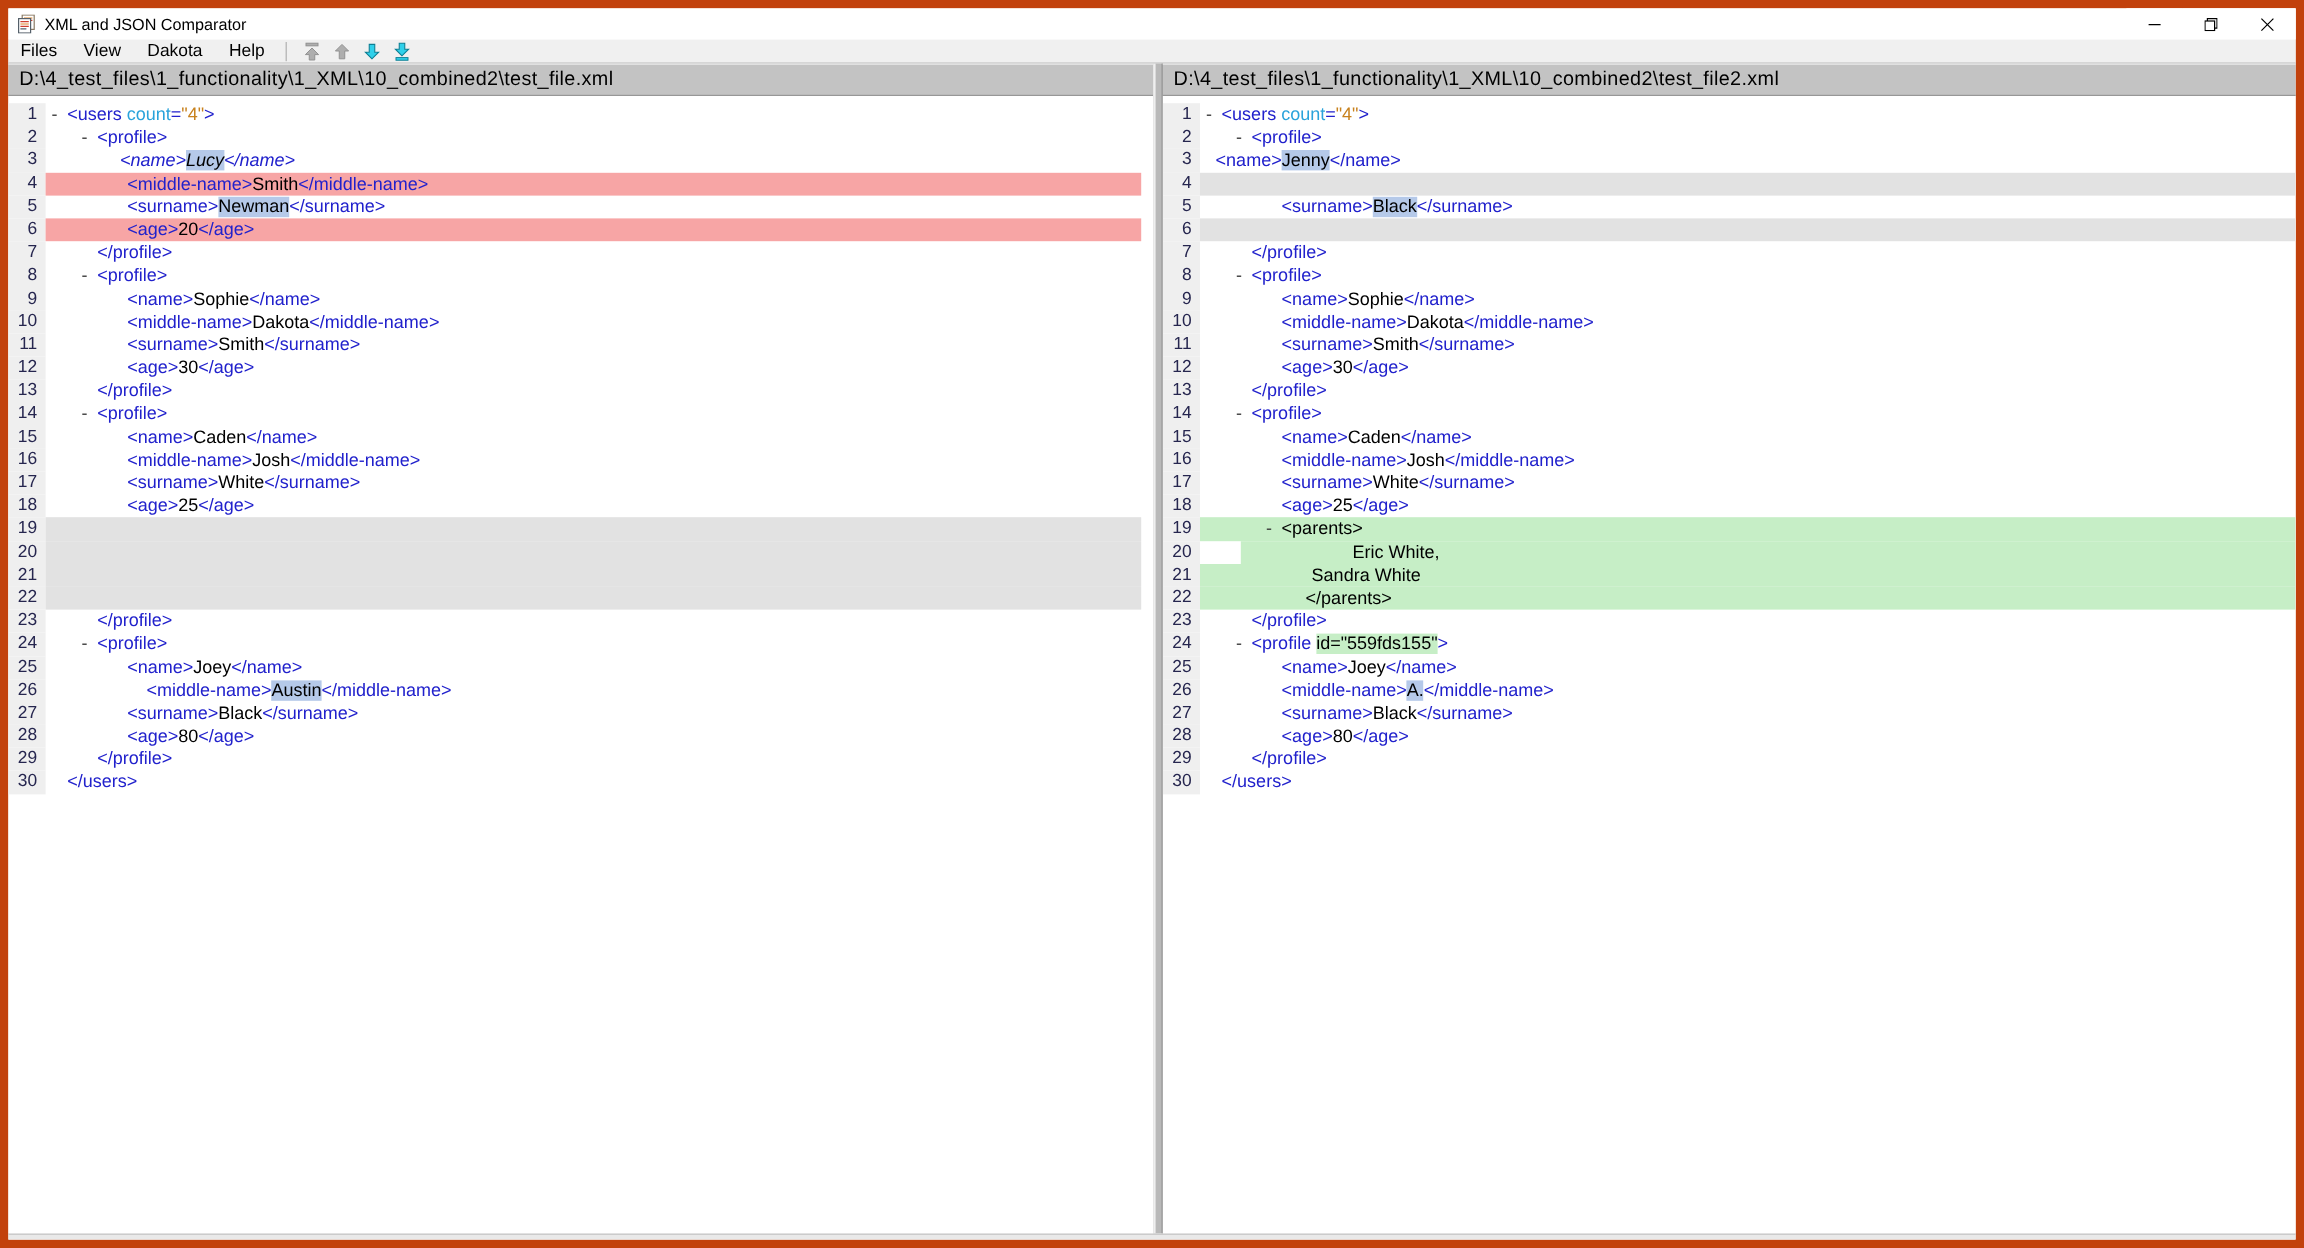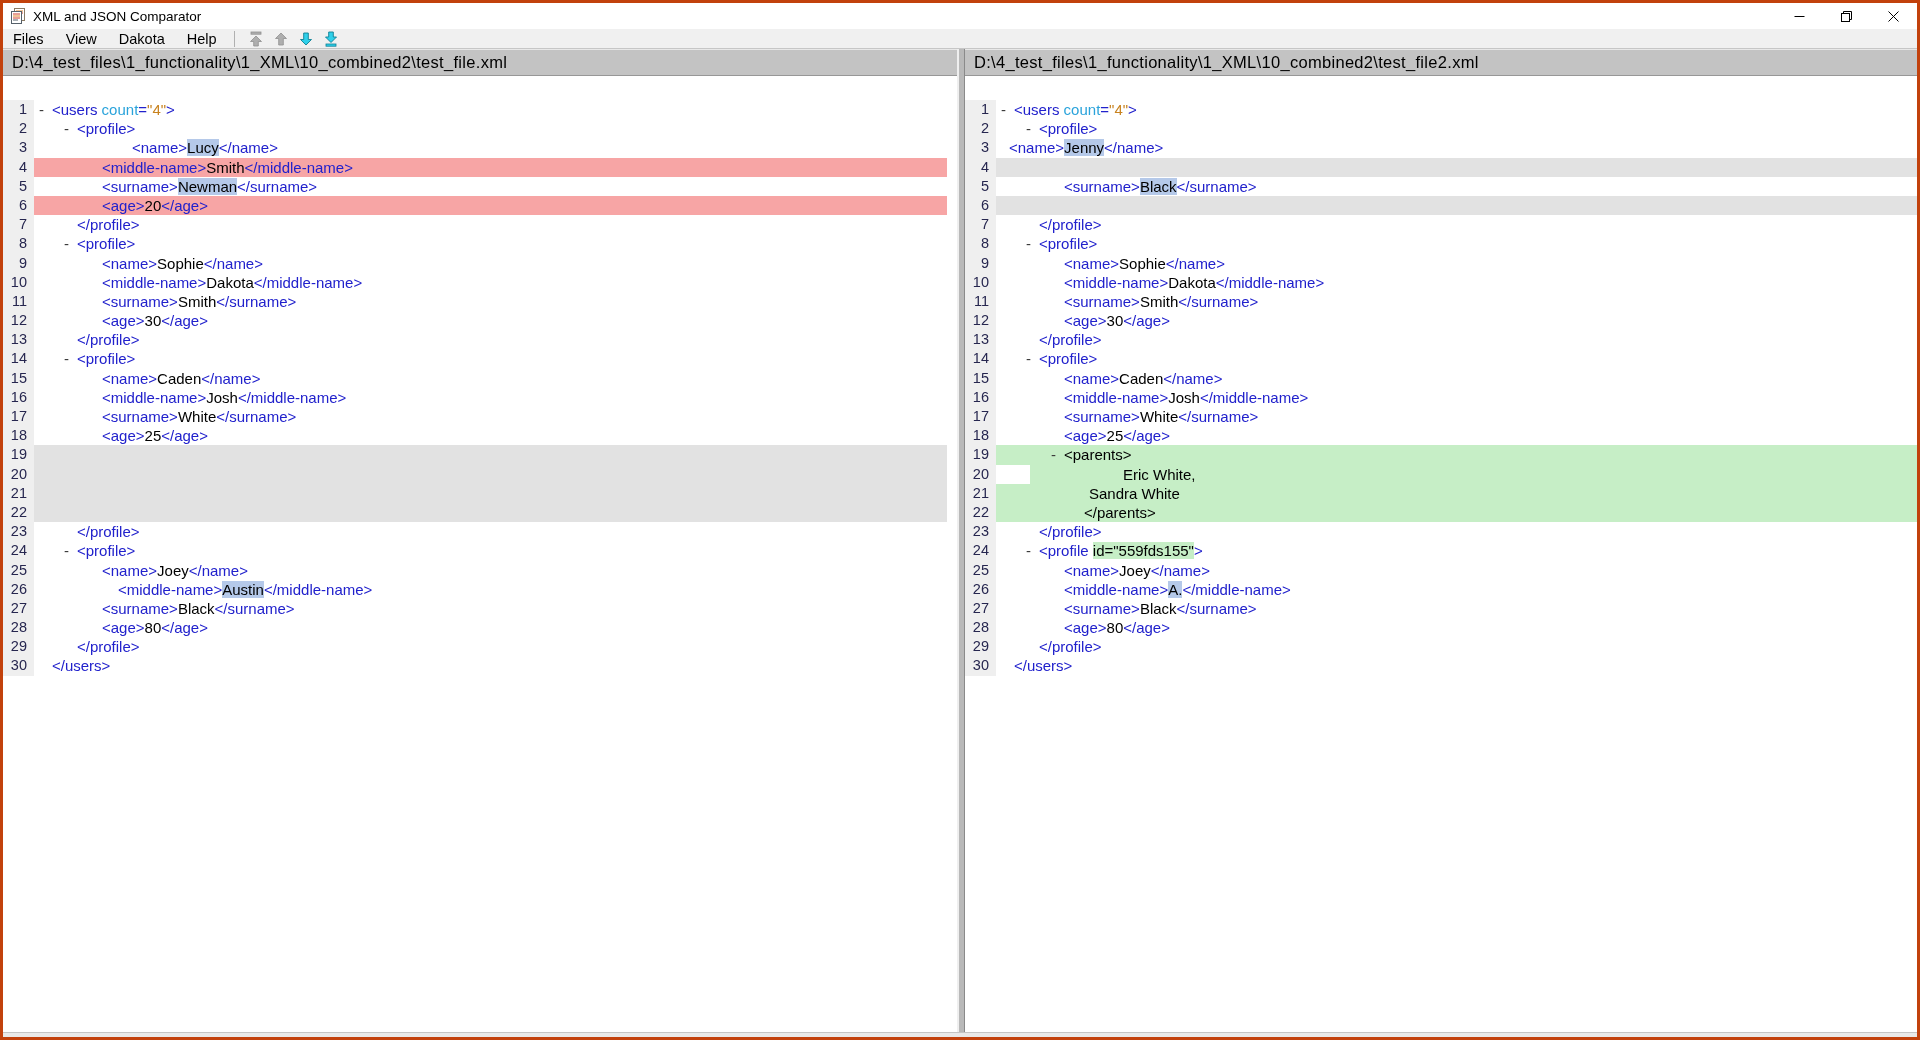--- a/index.html
+++ b/index.html
@@ -1,40 +1,40 @@
 <!DOCTYPE html>
 <html><head>
 <meta charset="utf-8">
 <title>XML and JSON Comparator</title>
 <style>
   * { margin:0; padding:0; box-sizing:border-box; }
   html,body { width:1920px; height:1040px; overflow:hidden; background:#fff;
               font-family:"Liberation Sans", sans-serif; }
-  .window { width:1920px; height:1040px; border:3px solid #c2410c;
+  .window { width:1920px; height:1040px; border:7px solid #c2410c;
             display:flex; flex-direction:column; background:#fff; }
 
   
   .titlebar { height:26px; flex:none; background:#ffffff; display:flex; align-items:center; }
   .app-icon { width:16px; height:16px; margin-left:7px; flex:none; }
   .title-text { font-size:13.5px; color:#000; margin-left:7px; white-space:nowrap; }
   .caption-buttons { margin-left:auto; display:flex; height:100%; }
   .caption-btn { width:47px; height:100%; display:flex; align-items:center; justify-content:center; background:#fff; border:none; cursor:default; }
 
   
   .menubar { height:20px; flex:none; background:#f0f0f0; display:flex; align-items:center;
              font-size:14.5px; color:#000; border-bottom:1px solid #c6c6c6; }
   .menu-item { padding:0 11px; height:100%; display:flex; align-items:center; }
   .menu-item:first-child { padding-left:10px; }
   .toolbar-sep { width:1px; height:16px; background:#b0b0b0; margin:0 9px 0 6px; flex:none; }
   .tool-btn { width:25px; height:19px; display:flex; align-items:center; justify-content:center;
               background:transparent; border:none; }
 
   
   .main { flex:1; display:flex; min-height:0; }
-  .pane { display:flex; flex-direction:column; min-width:0;gap:18px; }
+  .pane { display:flex; flex-direction:column; min-width:0; }
   .pane-left { width:954px; flex:none; }
   .pane-right { flex:1; }
   .splitter { width:8px; flex:none; background:#b9b9b9;
               border-left:2px solid #efefef; border-right:1px solid #8a8a8a; }
   .pane-header { height:27px; flex:none; background:#c3c3c3; border-top:1px solid #e8e8e8;
                  border-bottom:1px solid #979797; display:flex; align-items:center;
                  padding-left:9px; font-size:16.5px; letter-spacing:0.3px; color:#000;
                  white-space:nowrap; overflow:hidden; }
   .pane-body { flex:1; background:#fff; padding-top:6px; overflow:hidden; }
   .pane-left .pane-body { padding-right:10px; }  
@@ -127,21 +127,21 @@
     </button>
   </div>
 
   <div class="main">
 
     <div class="pane pane-left">
       <div class="pane-header">D:\4_test_files\1_functionality\1_XML\10_combined2\test_file.xml</div>
       <div class="pane-body">
           <div class="row"><div class="gutter">1</div><div class="code" style="padding-left: 5px;"><span class="fold">-</span><span class="c-tag">&lt;users </span><span class="c-attr">count</span><span class="c-tag">=</span><span class="c-val">"4"</span><span class="c-tag">&gt;</span></div></div>
           <div class="row"><div class="gutter">2</div><div class="code" style="padding-left: 30px;"><span class="fold">-</span><span class="c-tag">&lt;profile&gt;</span></div></div>
-          <div class="row"><div class="gutter">3</div><div class="code" style="padding-left: 85px;"><span class="fold"></span><span class="c-tag">&lt;name&gt;</span><span class="c-txt h-word">Lucy</span><span class="c-tag">&lt;/name&gt;</span></div></div>
+          <div class="row"><div class="gutter">3</div><div class="code" style="padding-left: 49px; font-style: italic;"><span class="fold"></span><span class="c-tag">&lt;name&gt;</span><span class="c-txt h-word">Lucy</span><span class="c-tag">&lt;/name&gt;</span></div></div>
           <div class="row"><div class="gutter">4</div><div class="code bg-del" style="padding-left: 55px;"><span class="fold"></span><span class="c-tag">&lt;middle-name&gt;</span><span class="c-txt">Smith</span><span class="c-tag">&lt;/middle-name&gt;</span></div></div>
           <div class="row"><div class="gutter">5</div><div class="code" style="padding-left: 55px;"><span class="fold"></span><span class="c-tag">&lt;surname&gt;</span><span class="c-txt h-word">Newman</span><span class="c-tag">&lt;/surname&gt;</span></div></div>
           <div class="row"><div class="gutter">6</div><div class="code bg-del" style="padding-left: 55px;"><span class="fold"></span><span class="c-tag">&lt;age&gt;</span><span class="c-txt">20</span><span class="c-tag">&lt;/age&gt;</span></div></div>
           <div class="row"><div class="gutter">7</div><div class="code" style="padding-left: 30px;"><span class="fold"></span><span class="c-tag">&lt;/profile&gt;</span></div></div>
           <div class="row"><div class="gutter">8</div><div class="code" style="padding-left: 30px;"><span class="fold">-</span><span class="c-tag">&lt;profile&gt;</span></div></div>
           <div class="row"><div class="gutter">9</div><div class="code" style="padding-left: 55px;"><span class="fold"></span><span class="c-tag">&lt;name&gt;</span><span class="c-txt">Sophie</span><span class="c-tag">&lt;/name&gt;</span></div></div>
           <div class="row"><div class="gutter">10</div><div class="code" style="padding-left: 55px;"><span class="fold"></span><span class="c-tag">&lt;middle-name&gt;</span><span class="c-txt">Dakota</span><span class="c-tag">&lt;/middle-name&gt;</span></div></div>
           <div class="row"><div class="gutter">11</div><div class="code" style="padding-left: 55px;"><span class="fold"></span><span class="c-tag">&lt;surname&gt;</span><span class="c-txt">Smith</span><span class="c-tag">&lt;/surname&gt;</span></div></div>
           <div class="row"><div class="gutter">12</div><div class="code" style="padding-left: 55px;"><span class="fold"></span><span class="c-tag">&lt;age&gt;</span><span class="c-txt">30</span><span class="c-tag">&lt;/age&gt;</span></div></div>
           <div class="row"><div class="gutter">13</div><div class="code" style="padding-left: 30px;"><span class="fold"></span><span class="c-tag">&lt;/profile&gt;</span></div></div>

